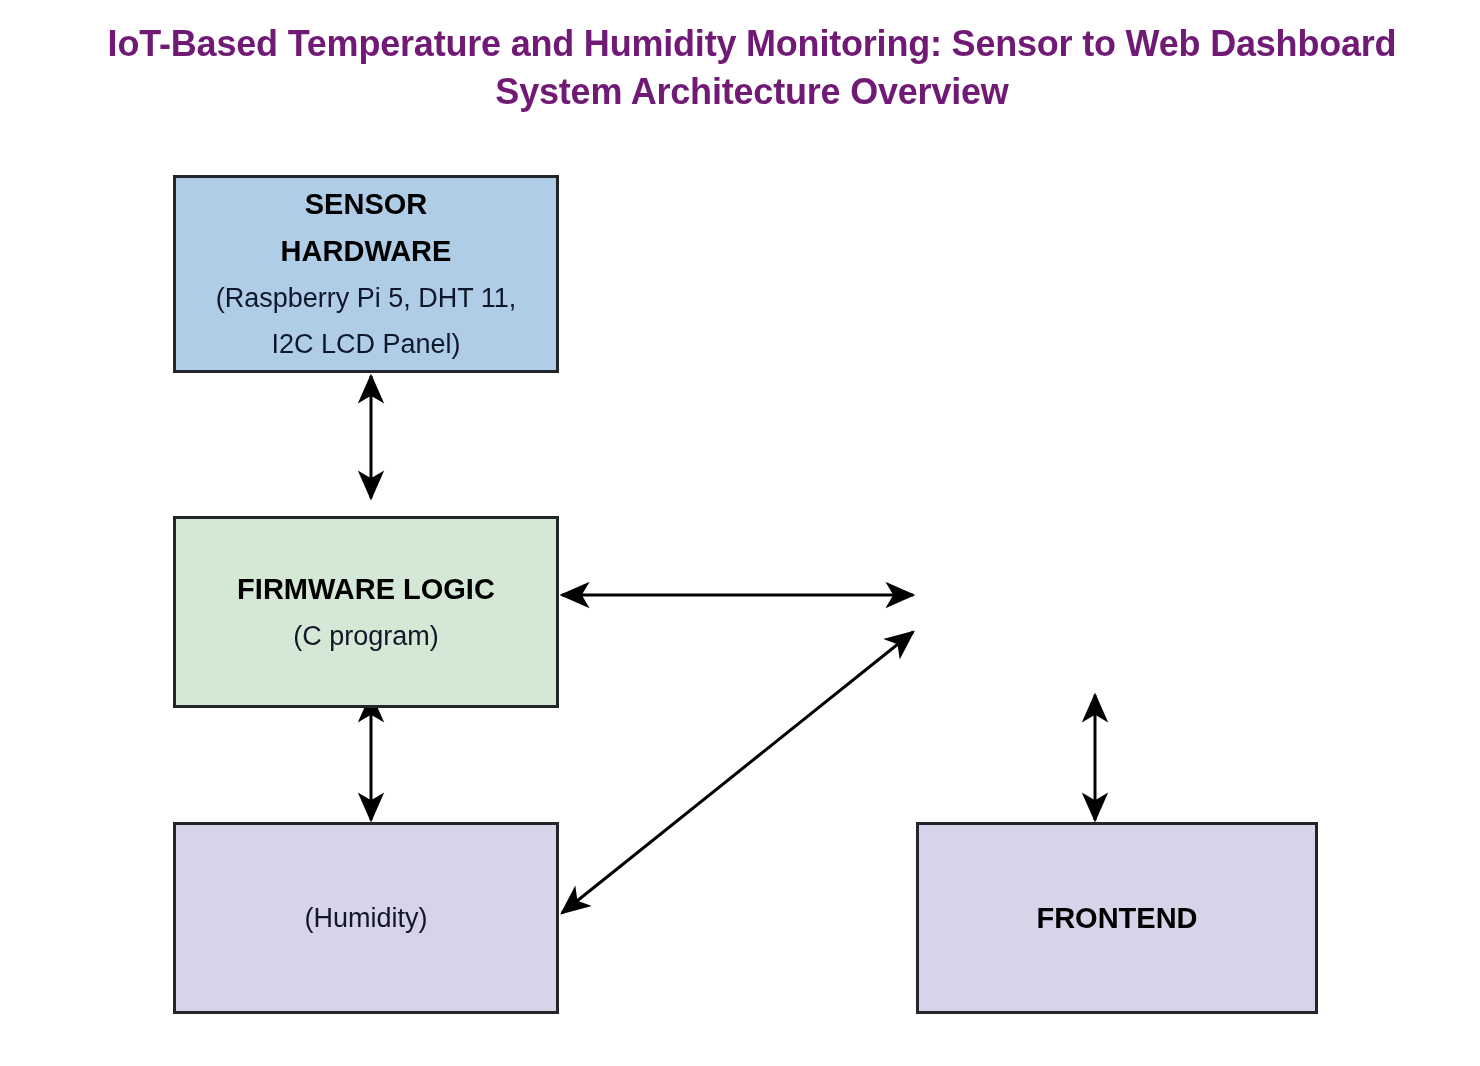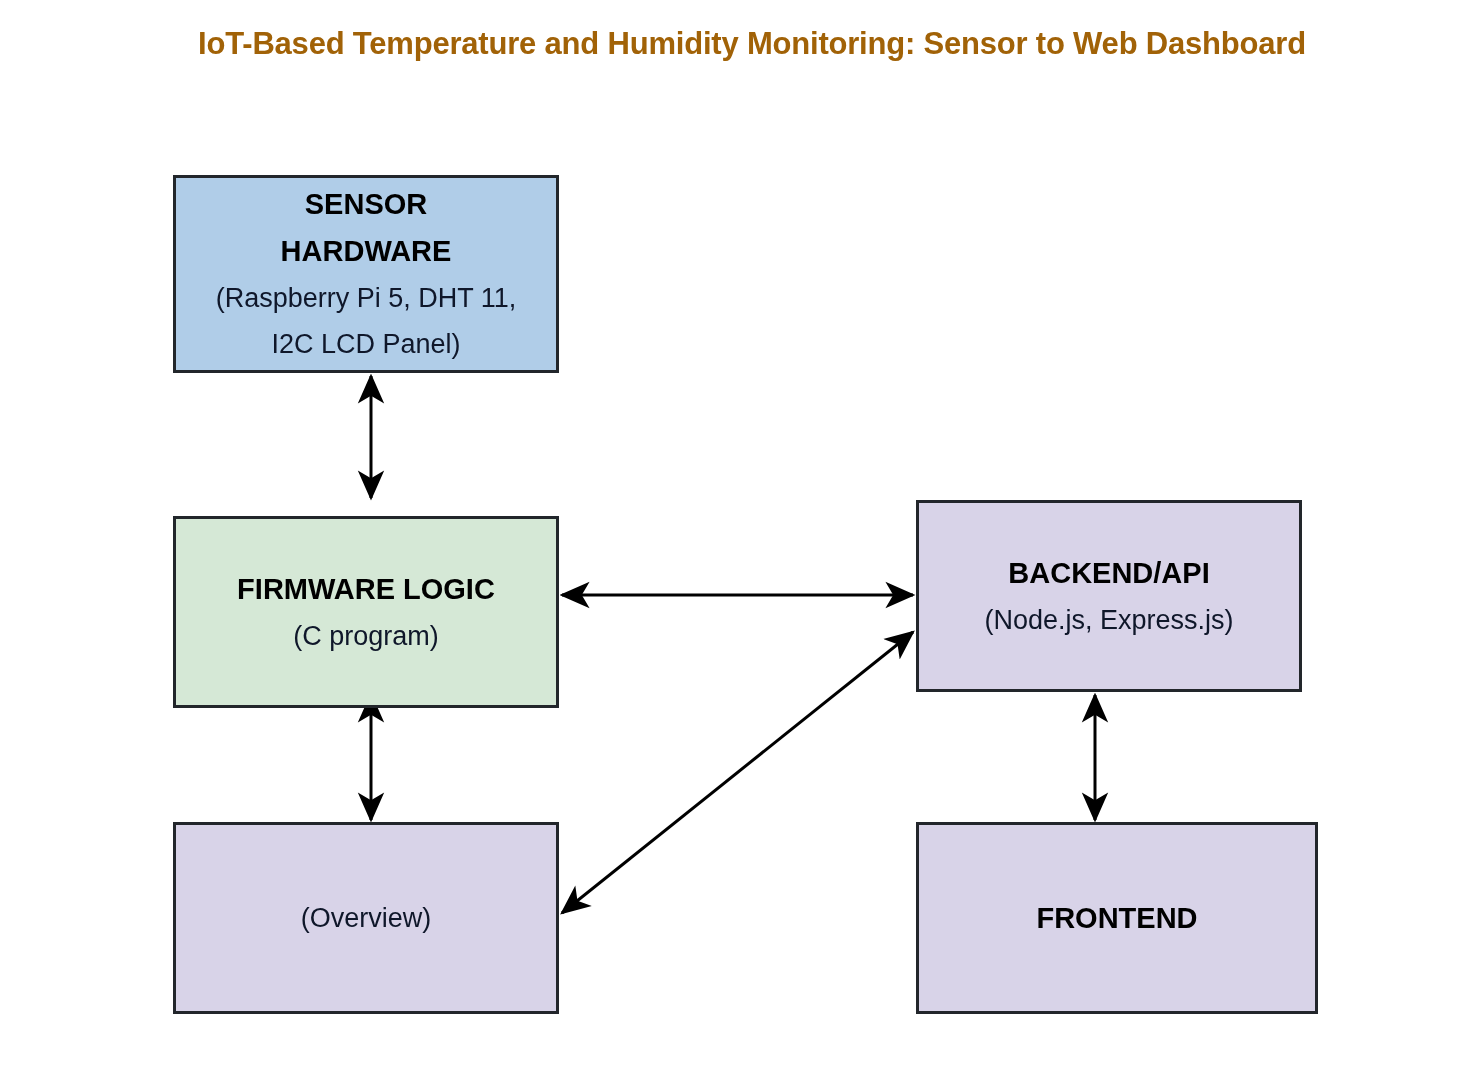--- a/index.html
+++ b/index.html
@@ -21,23 +21,23 @@
 
   
   #title-block {
     position: absolute;
     left: 0;
     top: 20px;
     width: 1480px;
     text-align: center;
   }
   .title-line {
-    font-size: 31px;
+    font-size: 36px;
     font-weight: bold;
-    color: #a16207;
+    color: #701a75;
     line-height: 48px;
     letter-spacing: -0.2px;
     margin-left: 24px;
   }
 
   
   .node {
     position: absolute;
     box-sizing: border-box;
     border: 3px solid #22262b;
@@ -73,20 +73,21 @@
     pointer-events: none;
   }
 </style>
 </head>
 <body>
 
 <div id="page">
 
   <div id="title-block">
     <div class="title-line">IoT-Based Temperature and Humidity Monitoring: Sensor to Web Dashboard</div>
+    <div class="title-line">System Architecture Overview</div>
   </div>
 
   <svg id="arrow-layer" viewBox="0 0 1480 1066" width="1480" height="1066">
     <defs>
       <marker id="arrowEnd" markerWidth="11" markerHeight="11" refX="9.2" refY="5" orient="auto" markerUnits="strokeWidth">
         <path d="M0,0.6 L10,5 L0,9.4 L2.6,5 Z" fill="#000000"></path>
       </marker>
       <marker id="arrowStart" markerWidth="11" markerHeight="11" refX="0.8" refY="5" orient="auto" markerUnits="strokeWidth">
         <path d="M10,0.6 L0,5 L10,9.4 L7.4,5 Z" fill="#000000"></path>
       </marker>
@@ -109,25 +110,21 @@
     <div class="node-sub">(Raspberry Pi 5, DHT 11,
 I2C LCD Panel)</div>
   </div>
 
   <div class="node" style="left: 173px; top: 516px; width: 386px; height: 192px; background: rgb(213, 232, 214); border-color: rgb(34, 38, 43);">
     <div class="node-title">FIRMWARE LOGIC</div>
     <div class="node-sub">(C program)</div>
   </div>
 
   <div class="node" style="left: 173px; top: 822px; width: 386px; height: 192px; background: rgb(216, 211, 232); border-color: rgb(34, 38, 43);">
-    <div class="node-sub">(Overview)</div>
+    <div class="node-sub">(Humidity)</div>
   </div>
 
-  <div class="node" style="left: 916px; top: 500px; width: 386px; height: 192px; background: rgb(216, 211, 232); border-color: rgb(34, 38, 43);">
-    <div class="node-title">BACKEND/API</div>
-    <div class="node-sub">(Node.js, Express.js)</div>
-  </div>
 
   <div class="node" style="left: 916px; top: 822px; width: 402px; height: 192px; background: rgb(216, 211, 232); border-color: rgb(34, 38, 43);">
     <div class="node-title">FRONTEND</div>
   </div>
 
 </div>
 
 </body></html>

